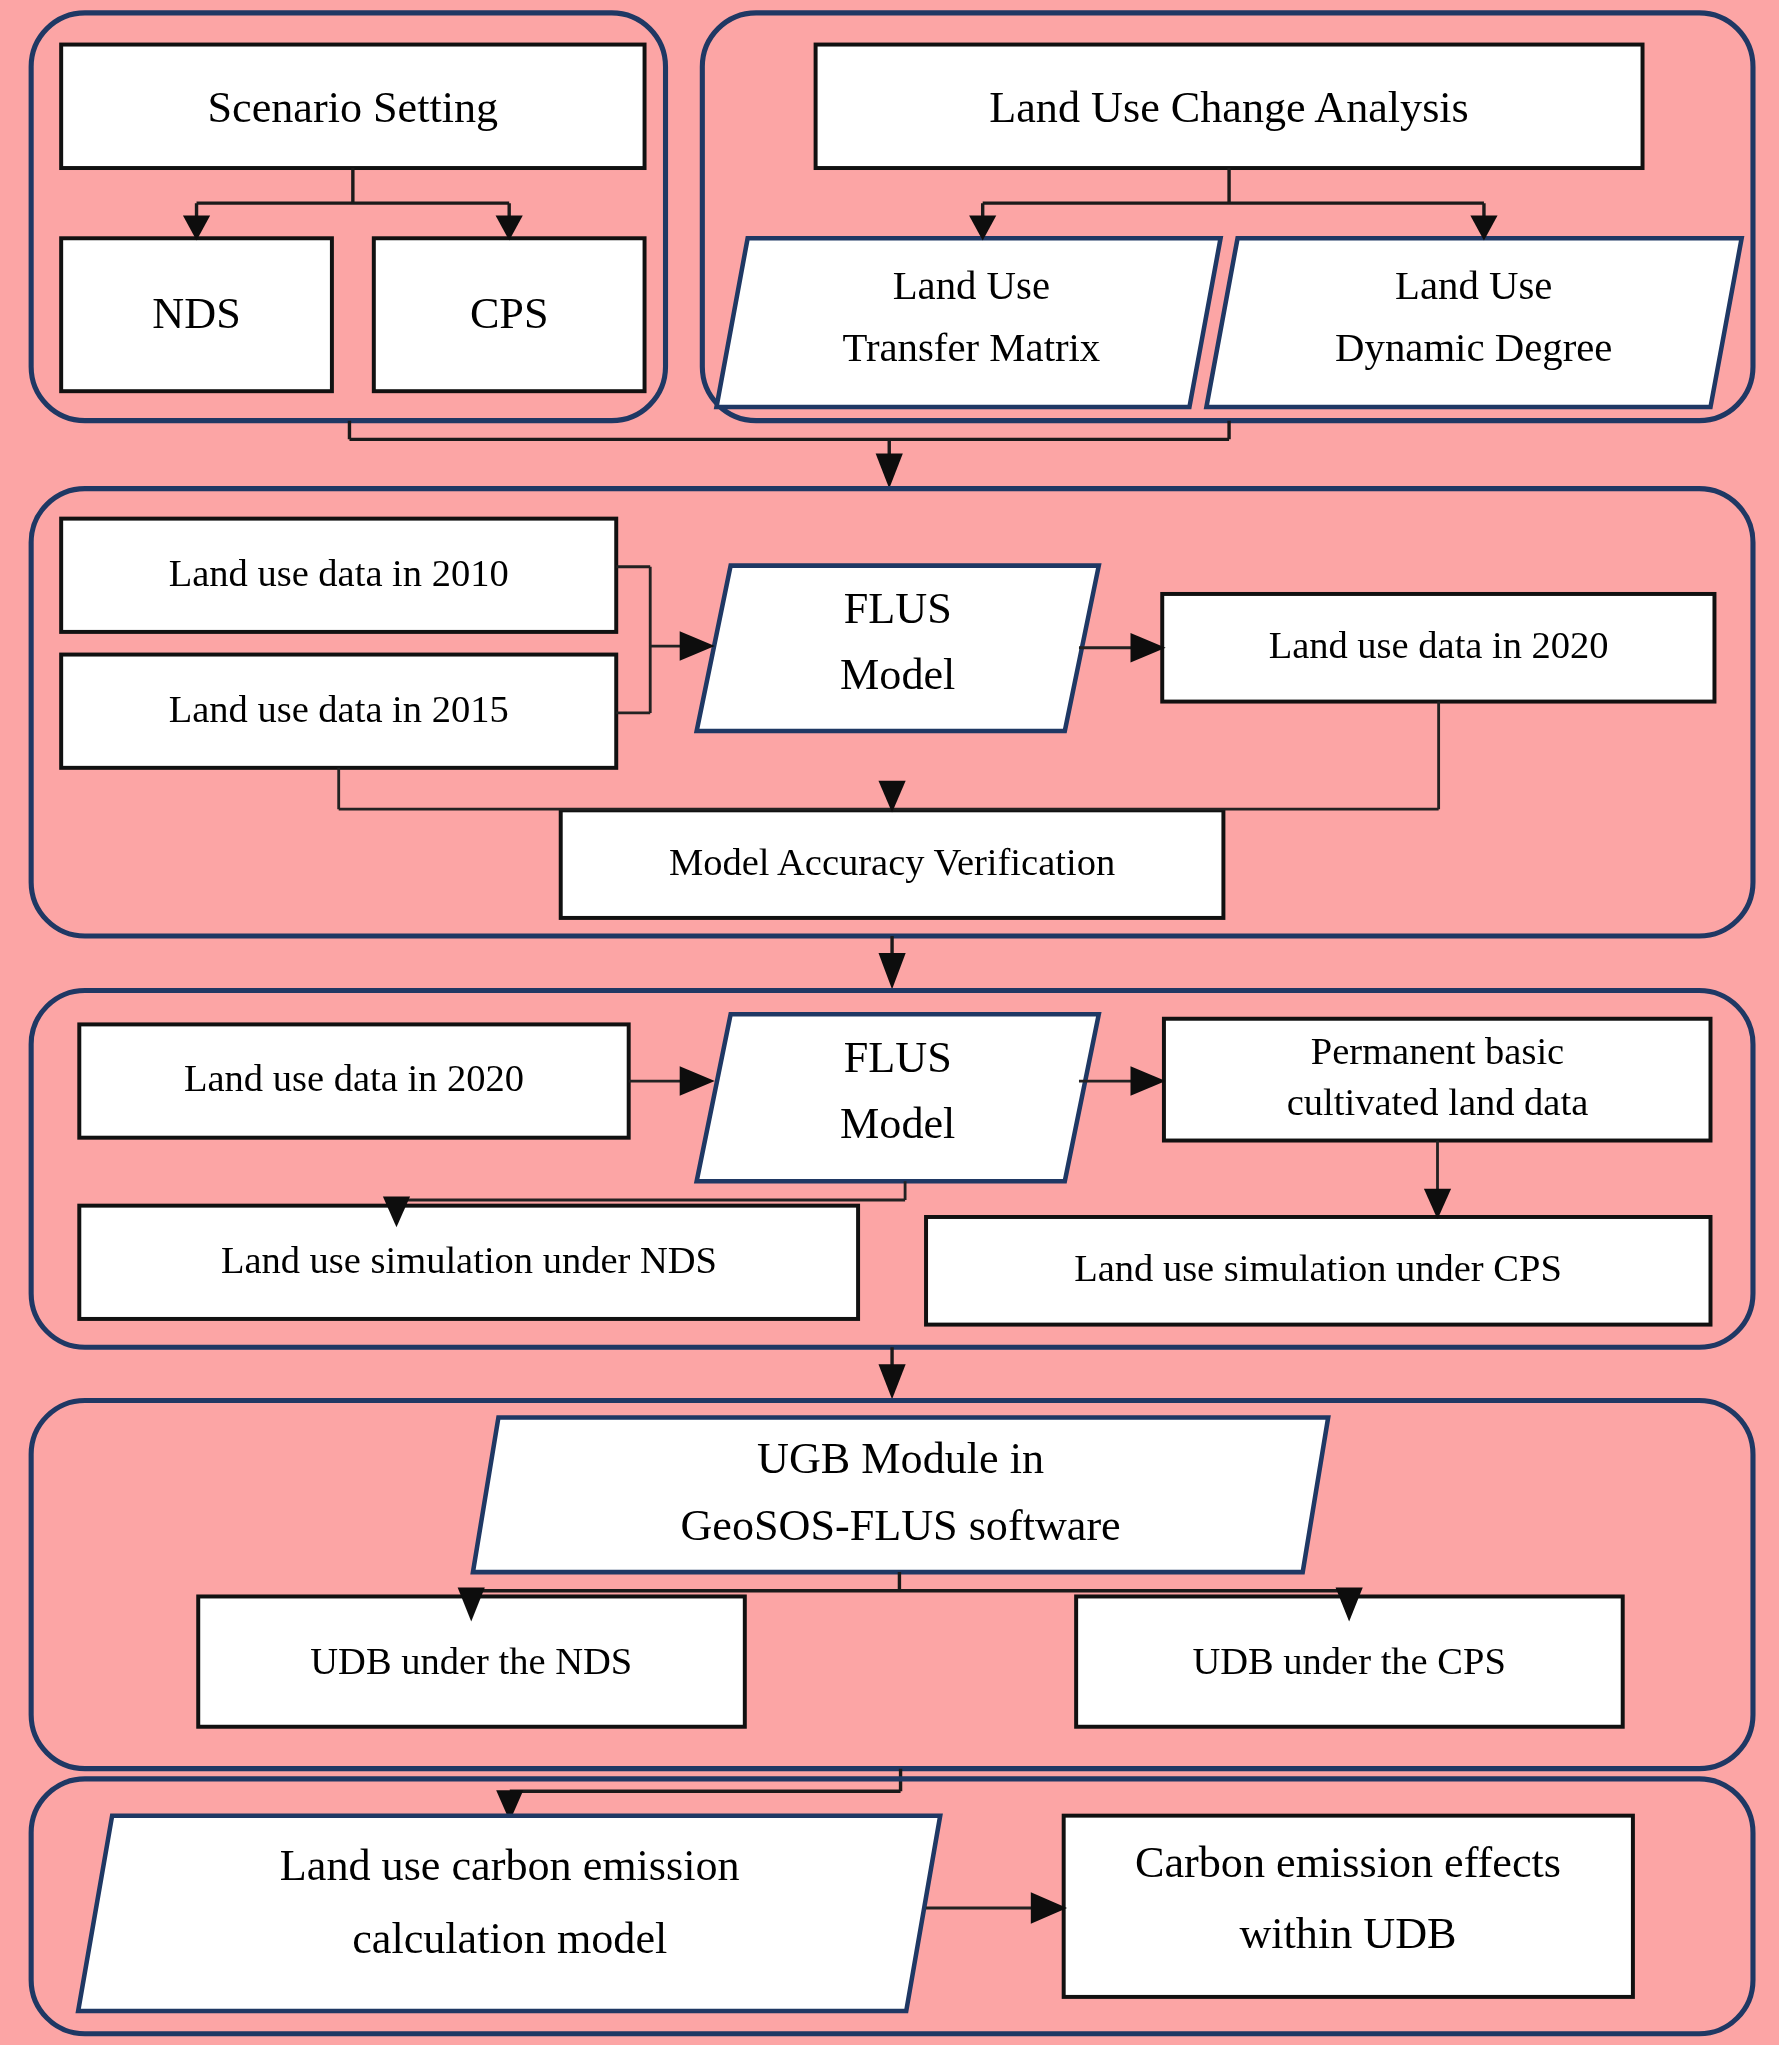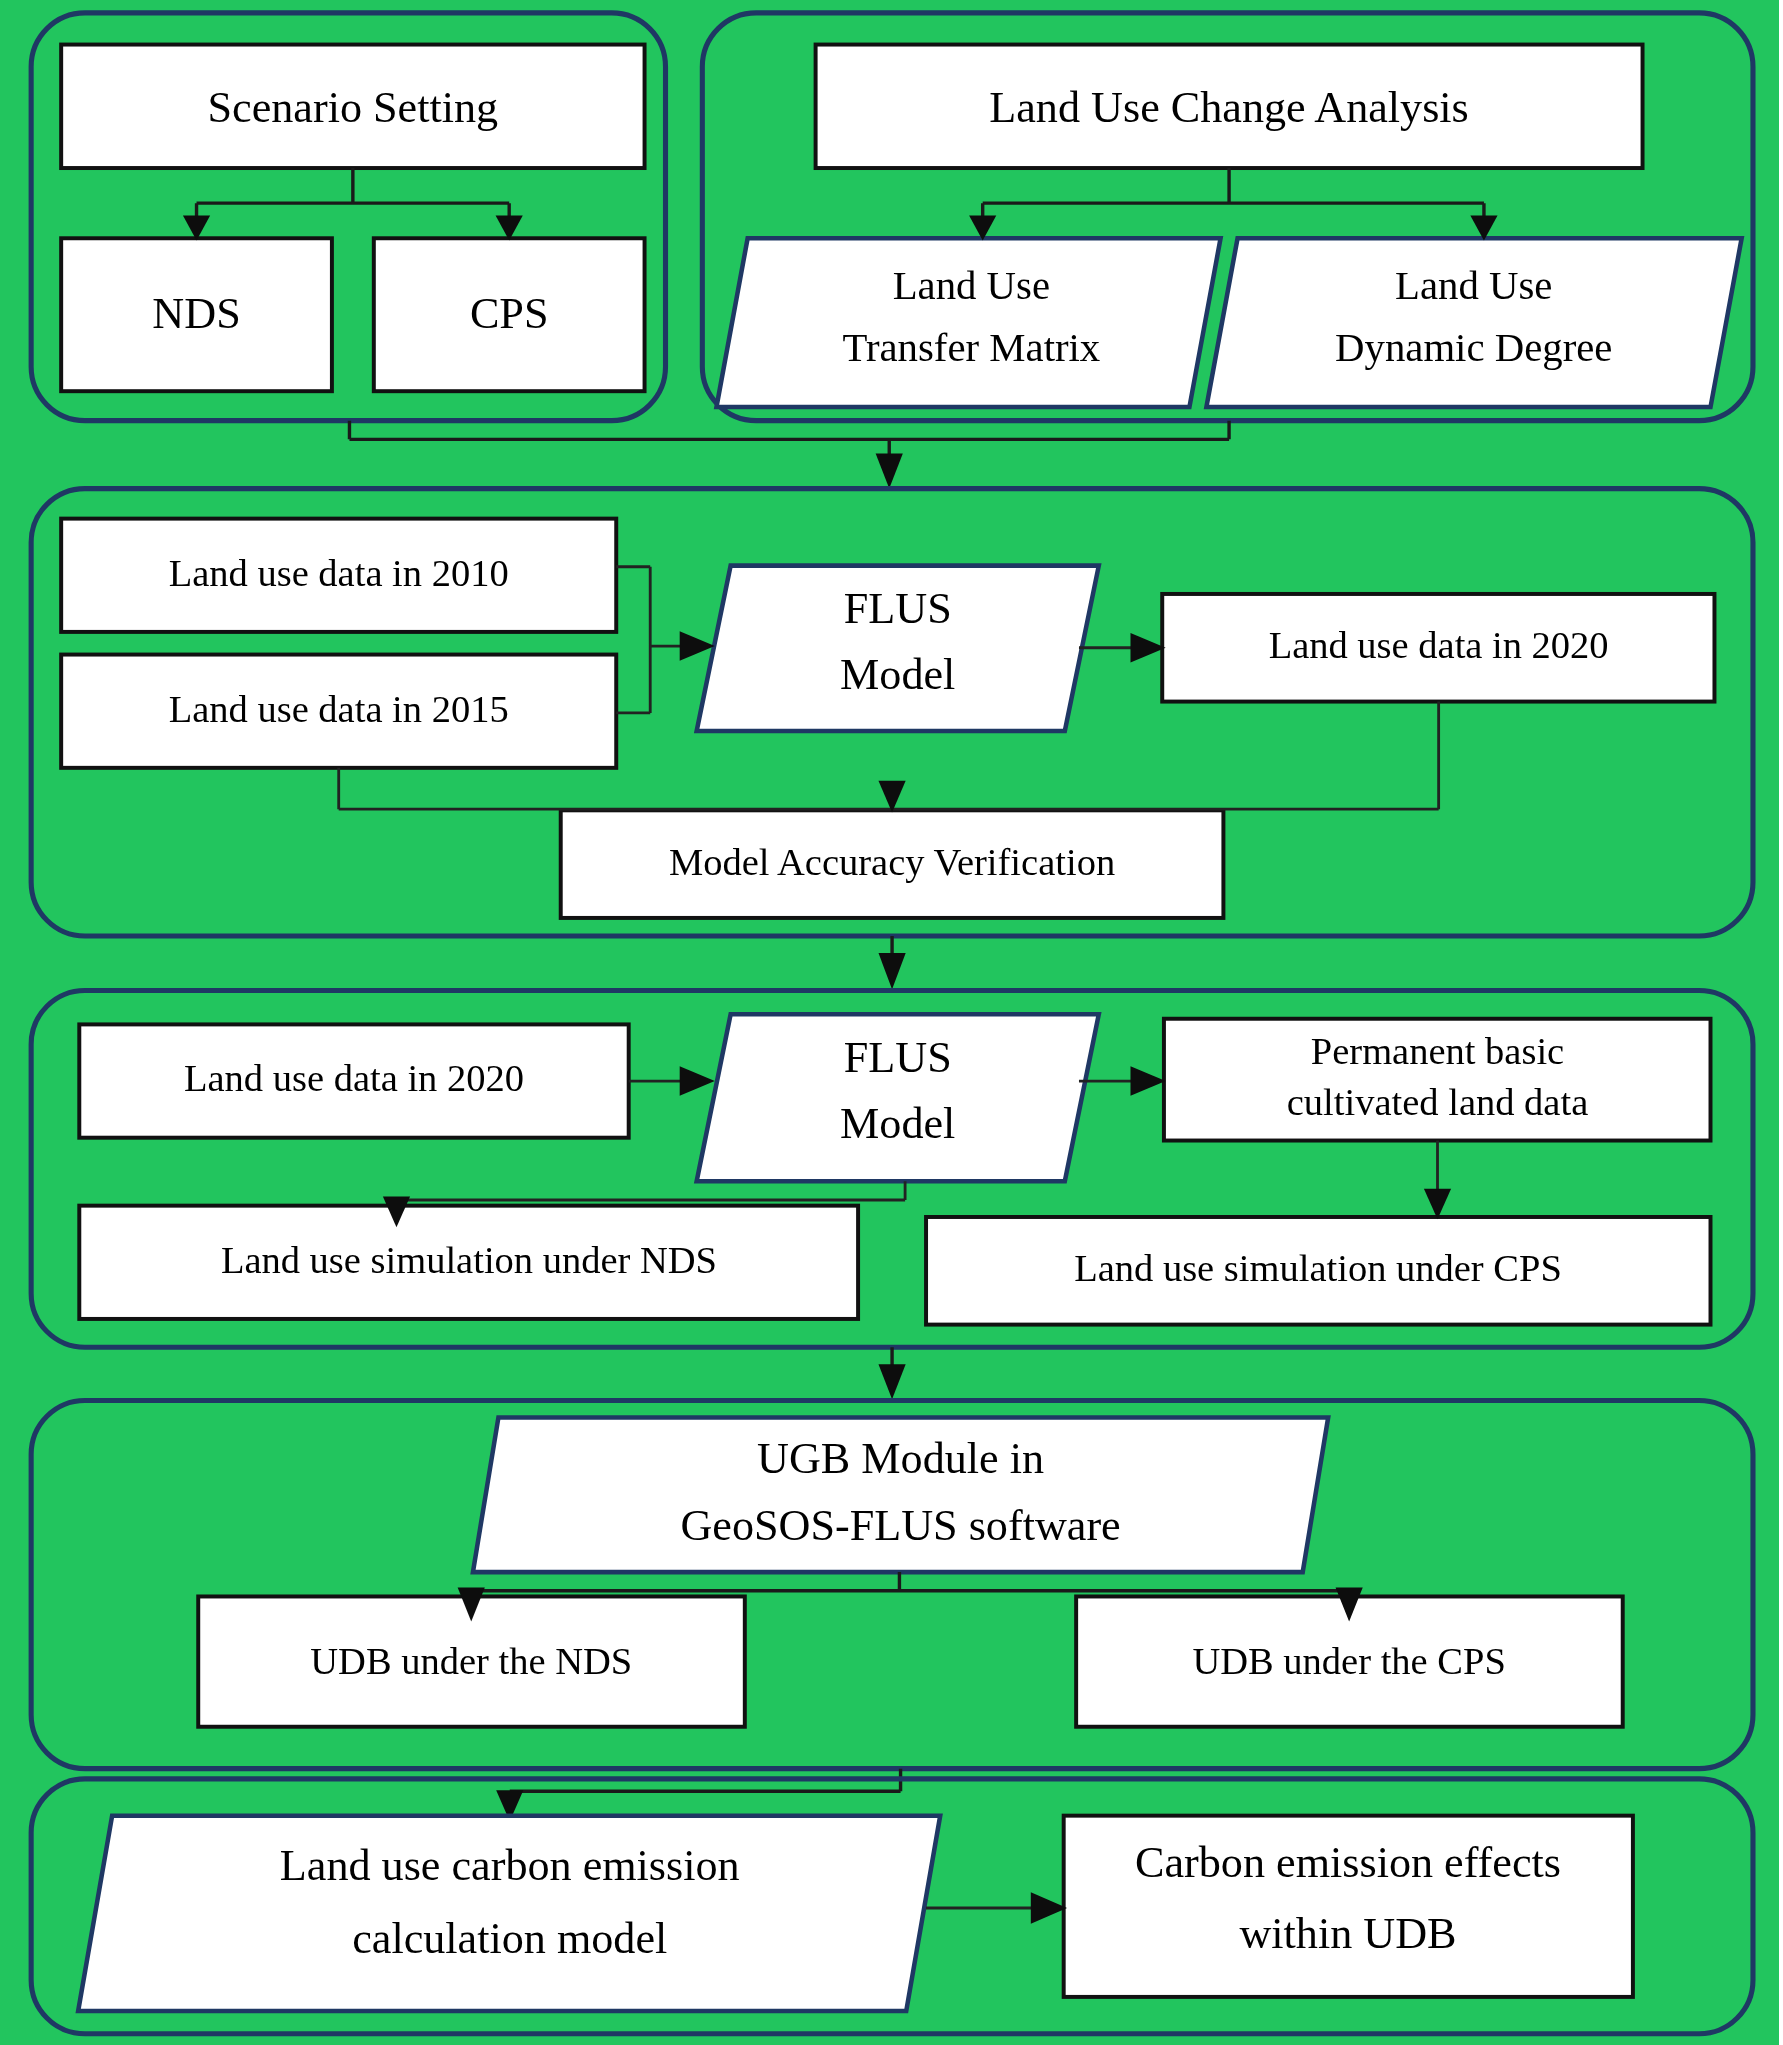--- a/index.html
+++ b/index.html
@@ -7,21 +7,21 @@
     padding: 0;
     background: #ffffff;
   }
   body {
     font-family: "Liberation Serif", "DejaVu Serif", serif;
   }
   #flow-root {
     position: relative;
     width: 1779px;
     height: 2046px;
-    background: #22c55e;
+    background: #fca5a5;
     overflow: hidden;
   }
   svg.canvas {
     position: absolute;
     top: 0;
     left: 0;
     width: 1783px;
     height: 2046px;
   }
   .panel-rect {

